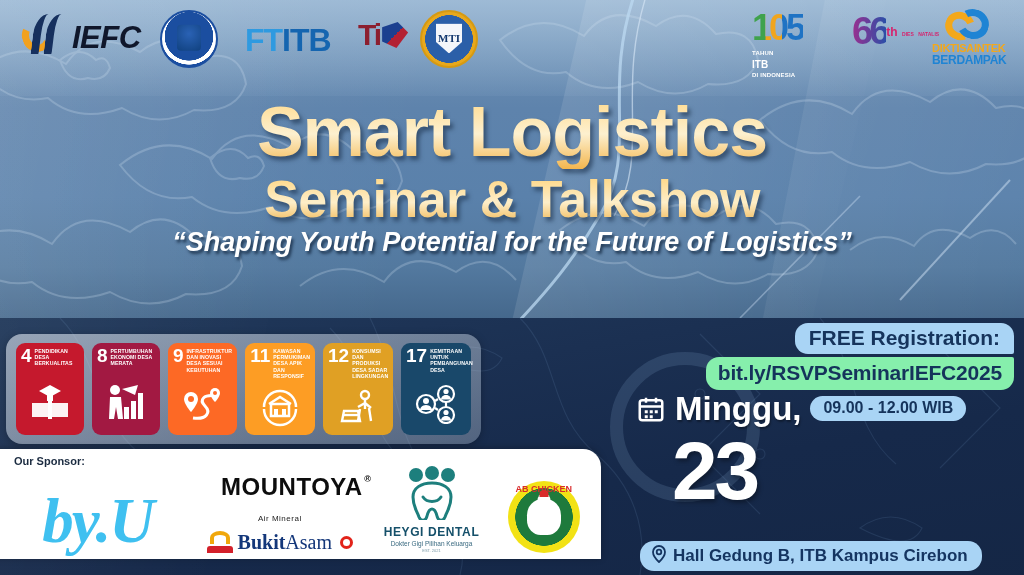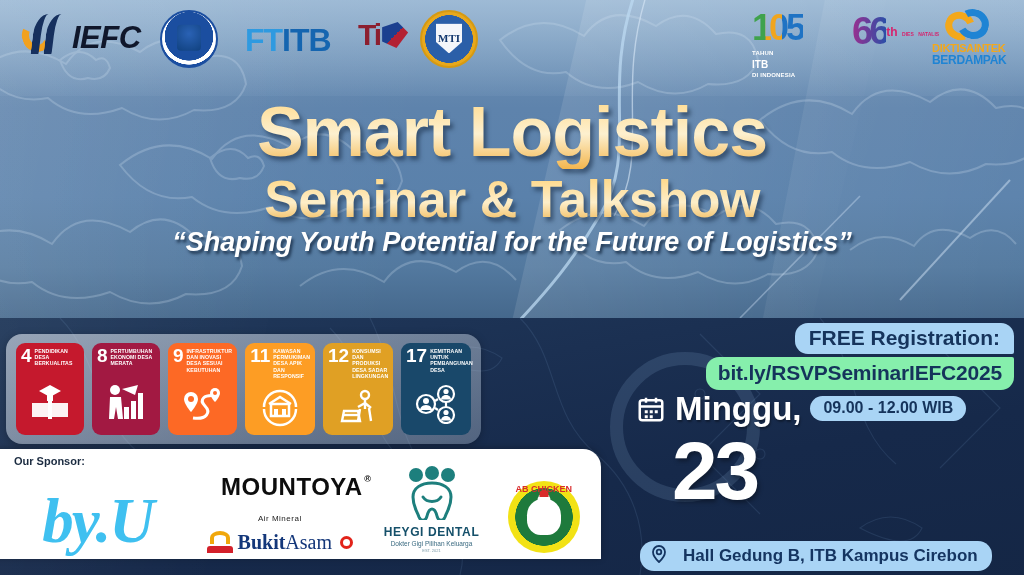--- a/index.html
+++ b/index.html
@@ -147,21 +147,21 @@
   .pill-time{background:#a9d4f5;color:#15335b;border-radius:14px;padding:4px 13px 5px;
      font:900 16px/1 "Liberation Sans",sans-serif;}
 
   .daterow{position:absolute;left:672px;top:436px;display:flex;align-items:flex-start;gap:11px;z-index:5;}
   .bignum{font:900 82px/.86 "Liberation Sans",sans-serif;color:#fff;letter-spacing:-3px;
      text-shadow:2px 3px 4px rgba(0,0,0,.35);}
   .mcol{padding-top:6px;}
   .mname{font:900 31px/1.02 "Liberation Sans",sans-serif;color:#fff;}
   .myear{font:900 31px/1.08 "Liberation Sans",sans-serif;color:#fff;}
 
-  .pill-loc{position:absolute;left:640px;top:541px;display:flex;align-items:center;gap:16px;
+  .pill-loc{position:absolute;left:640px;top:541px;display:flex;align-items:center;gap:6px;
      background:#a9d4f5;color:#153561;border-radius:14px;padding:4px 14px 5px 11px;
      font:900 17px/1 "Liberation Sans",sans-serif;z-index:5;}
   .pill-loc svg{width:16px;height:18px;}
 
   
   .sponsor{position:absolute;left:-14px;top:449px;width:615px;height:110px;border-radius:0 18px 0 0;
      background:#ffffff;z-index:6;box-shadow:0 -1px 7px rgba(0,0,0,.28);}
   .sponsor .cap{position:absolute;left:28px;top:7px;font:900 11px/1 "Liberation Sans",sans-serif;color:#1b2b40;}
   .sprow{position:absolute;left:22px;top:20px;right:14px;height:84px;display:flex;align-items:flex-end;gap:10px;}
 

